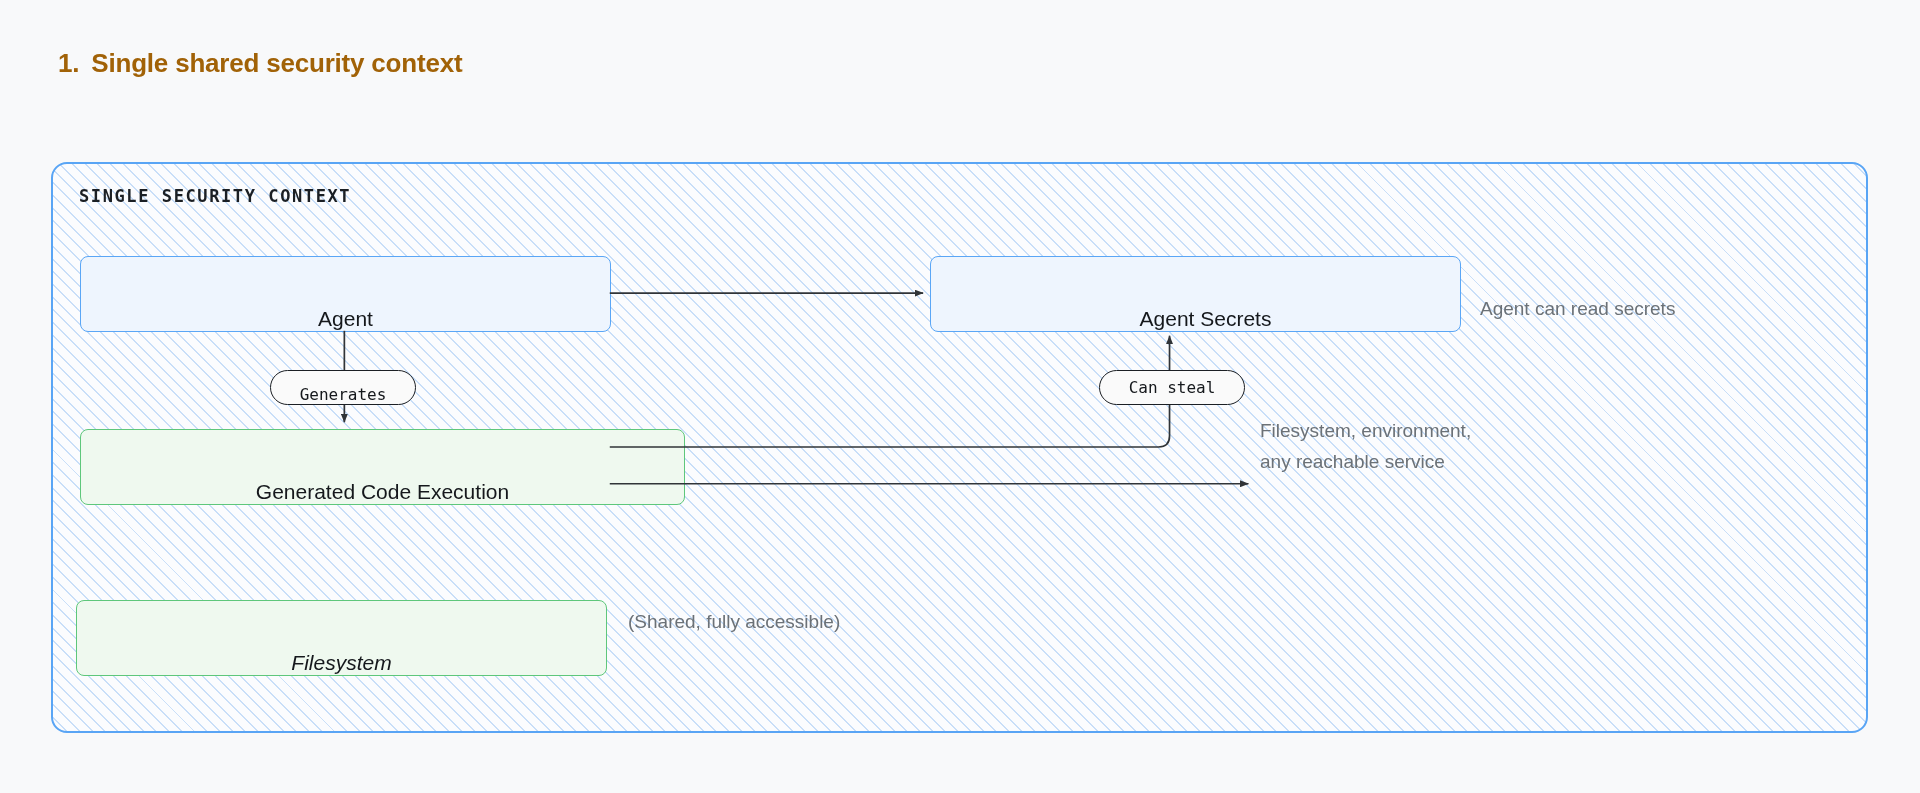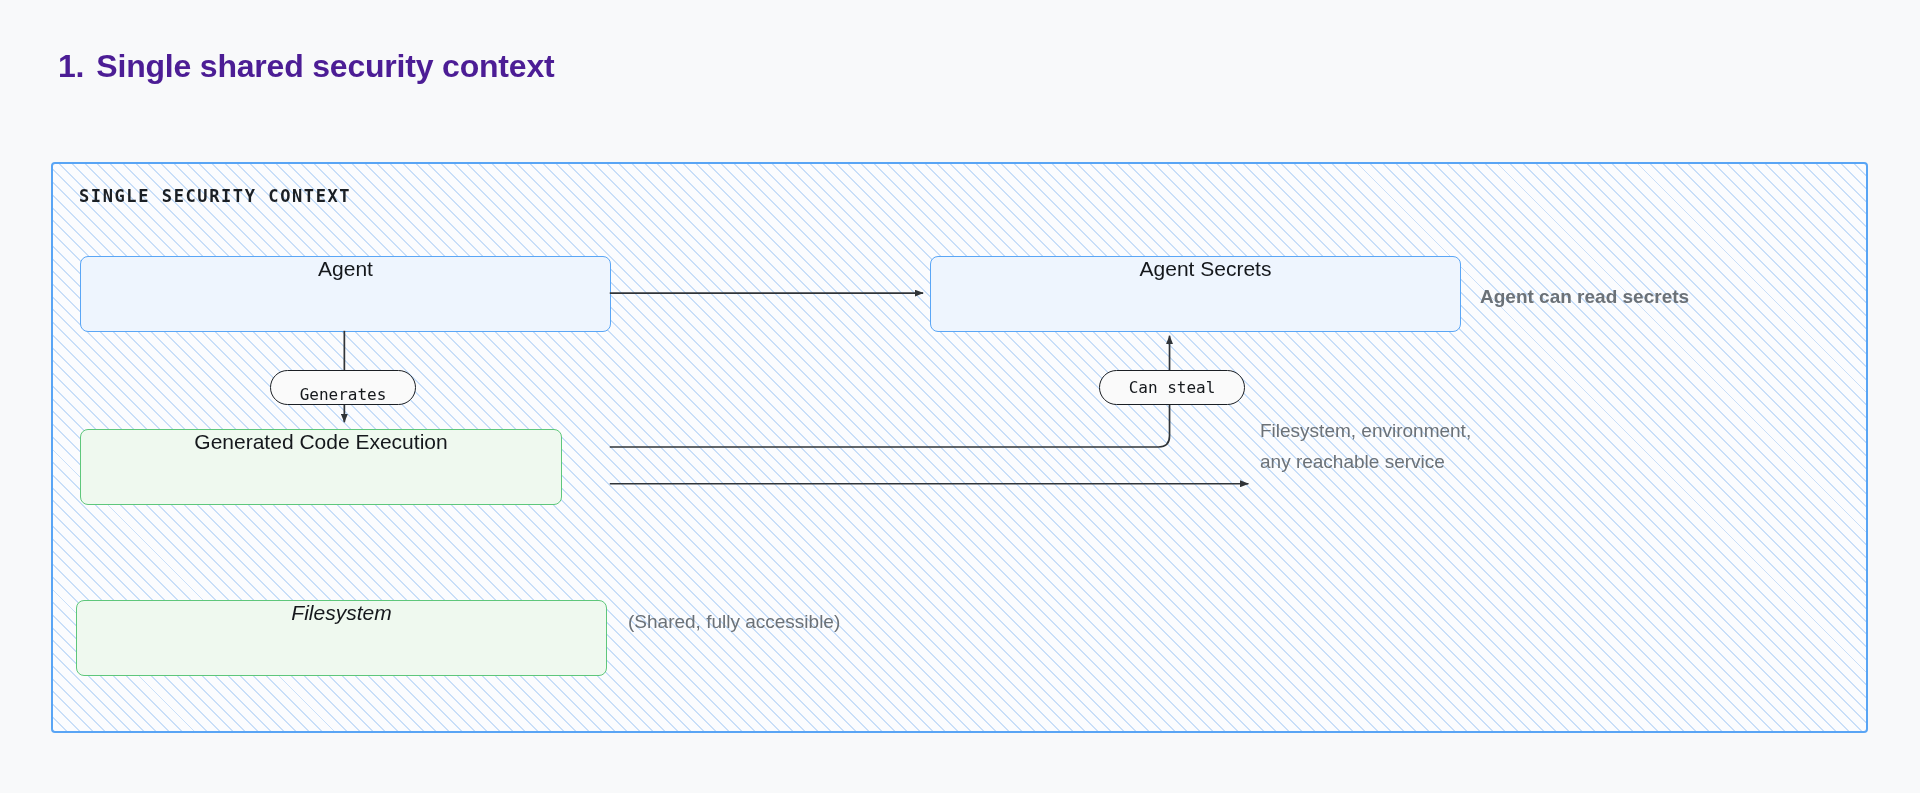--- a/index.html
+++ b/index.html
@@ -13,40 +13,40 @@
     font-family: "Liberation Sans", sans-serif;
     overflow: hidden;
     position: relative;
   }
 
   
   .page-title {
     position: absolute;
     left: 58px;
     top: 48px;
-    font-size: 32px;
+    font-size: 26px;
     font-weight: 700;
-    color: #4c1d95;
+    color: #a16207;
     letter-spacing: -0.2px;
     white-space: nowrap;
   }
   .page-title .num {
     margin-right: 12px;
   }
 
   
   .context-box {
     position: absolute;
     left: 51px;
     top: 162px;
     width: 1817px;
     height: 571px;
     box-sizing: border-box;
     border: 2px solid #59a5f5;
-    border-radius: 4px;
+    border-radius: 16px;
     background-color: #fbfcfe;
     background-image: repeating-linear-gradient(
       45deg,
       rgba(125,178,240,0.40) 0px,
       rgba(125,178,240,0.40) 1.4px,
       rgba(255,255,255,0) 1.4px,
       rgba(255,255,255,0) 9px
     );
     overflow: hidden;
   }
@@ -62,48 +62,48 @@
     color: #1b1f24;
     white-space: nowrap;
   }
 
   
   .node {
     position: absolute;
     box-sizing: border-box;
     border-radius: 8px;
     display: flex;
-    align-items: flex-start;
+    align-items: flex-end;
     justify-content: center;
     font-size: 21px;
     color: #15181c;
     white-space: nowrap;
   }
   .node.blue {
     background: #eef5fe;
     border: 1.6px solid #5aa6f6;
   }
   .node.green {
     background: #eff9ef;
     border: 1.6px solid #5ec77b;
   }
 
   #node-agent        { left: 27px;  top: 92px;  width: 531px; height: 76px; }
   #node-secrets      { left: 877px; top: 92px;  width: 531px; height: 76px; padding-left: 20px; }
-  #node-codeexec     { left: 27px;  top: 265px; width: 482px; height: 76px; }
+  #node-codeexec     { left: 27px;  top: 265px; width: 605px; height: 76px; }
   #node-filesystem   { left: 23px;  top: 436px; width: 531px; height: 76px; font-style: italic; }
 
   
   .note {
     position: absolute;
     font-size: 19px;
     color: #6b7177;
     line-height: 1.62;
   }
-  #note-read-secrets { left: 1427px; top: 118px; font-weight: bold; }
+  #note-read-secrets { left: 1427px; top: 130px; }
   #note-reach        { left: 1207px; top: 252px; width: 330px; }
   #note-shared       { left: 575px;  top: 443px; text-align: center; }
 
   
   .pill {
     position: absolute;
     box-sizing: border-box;
     background: #fafafa;
     border: 1.8px solid #1b1f24;
     border-radius: 999px;

